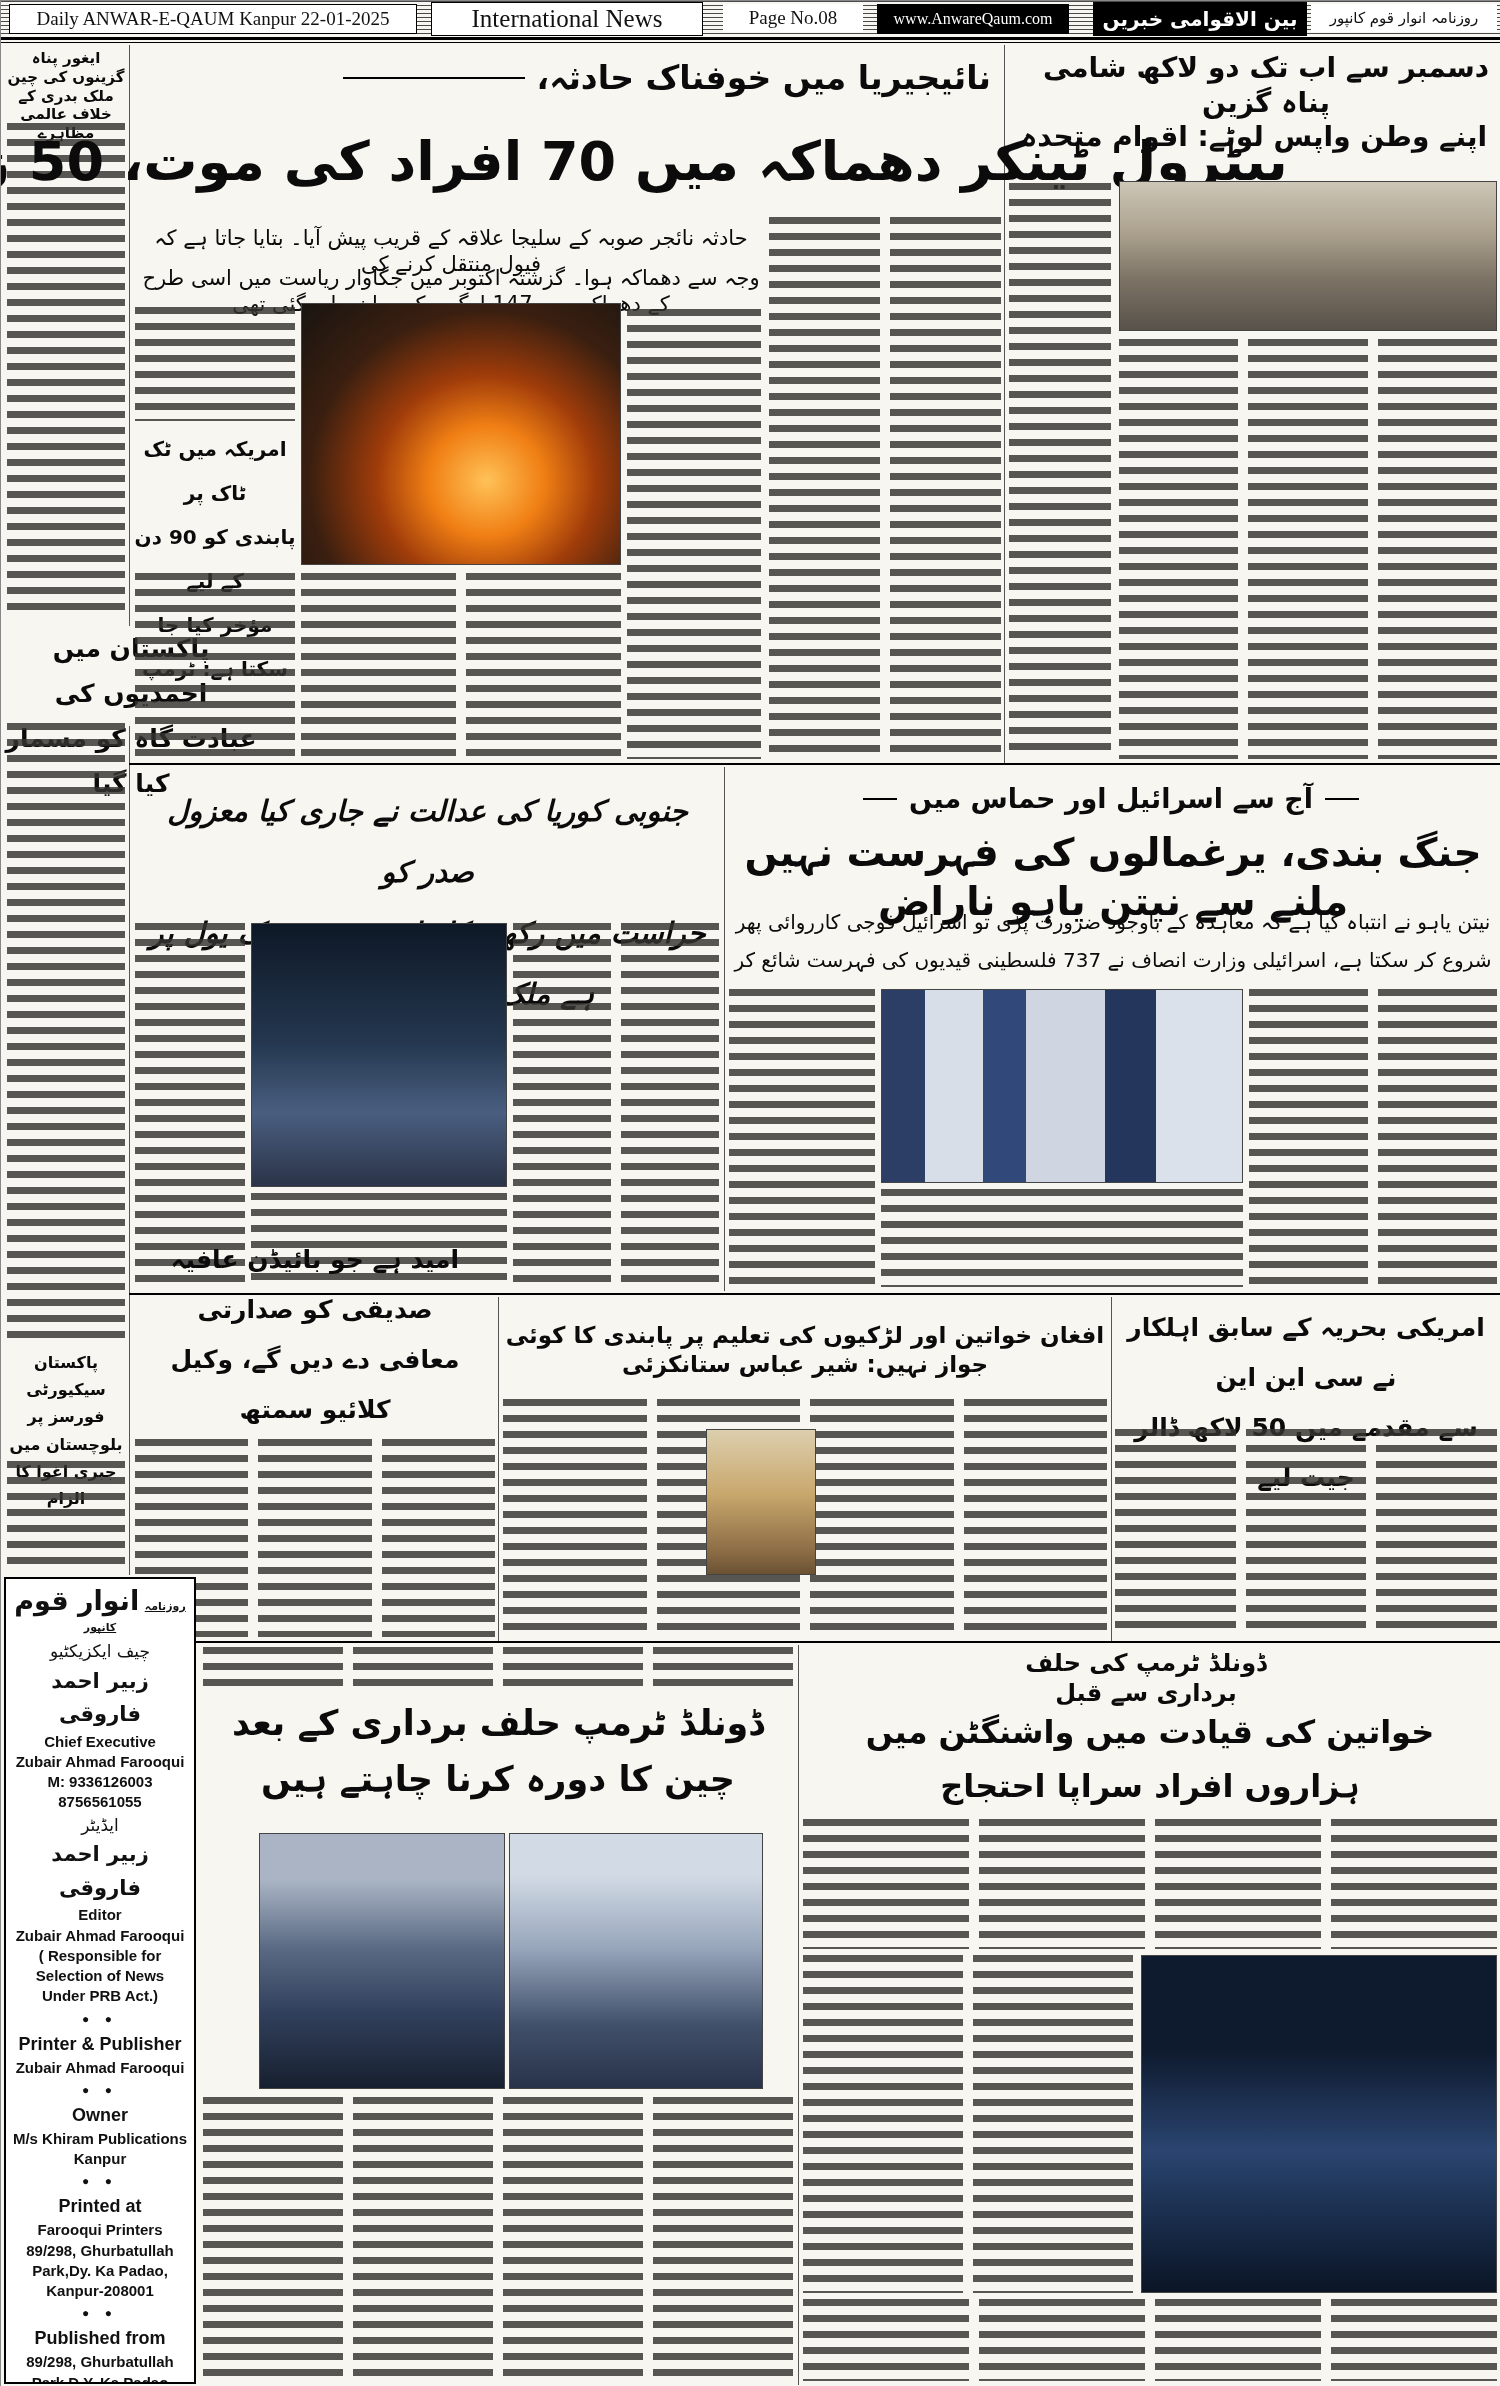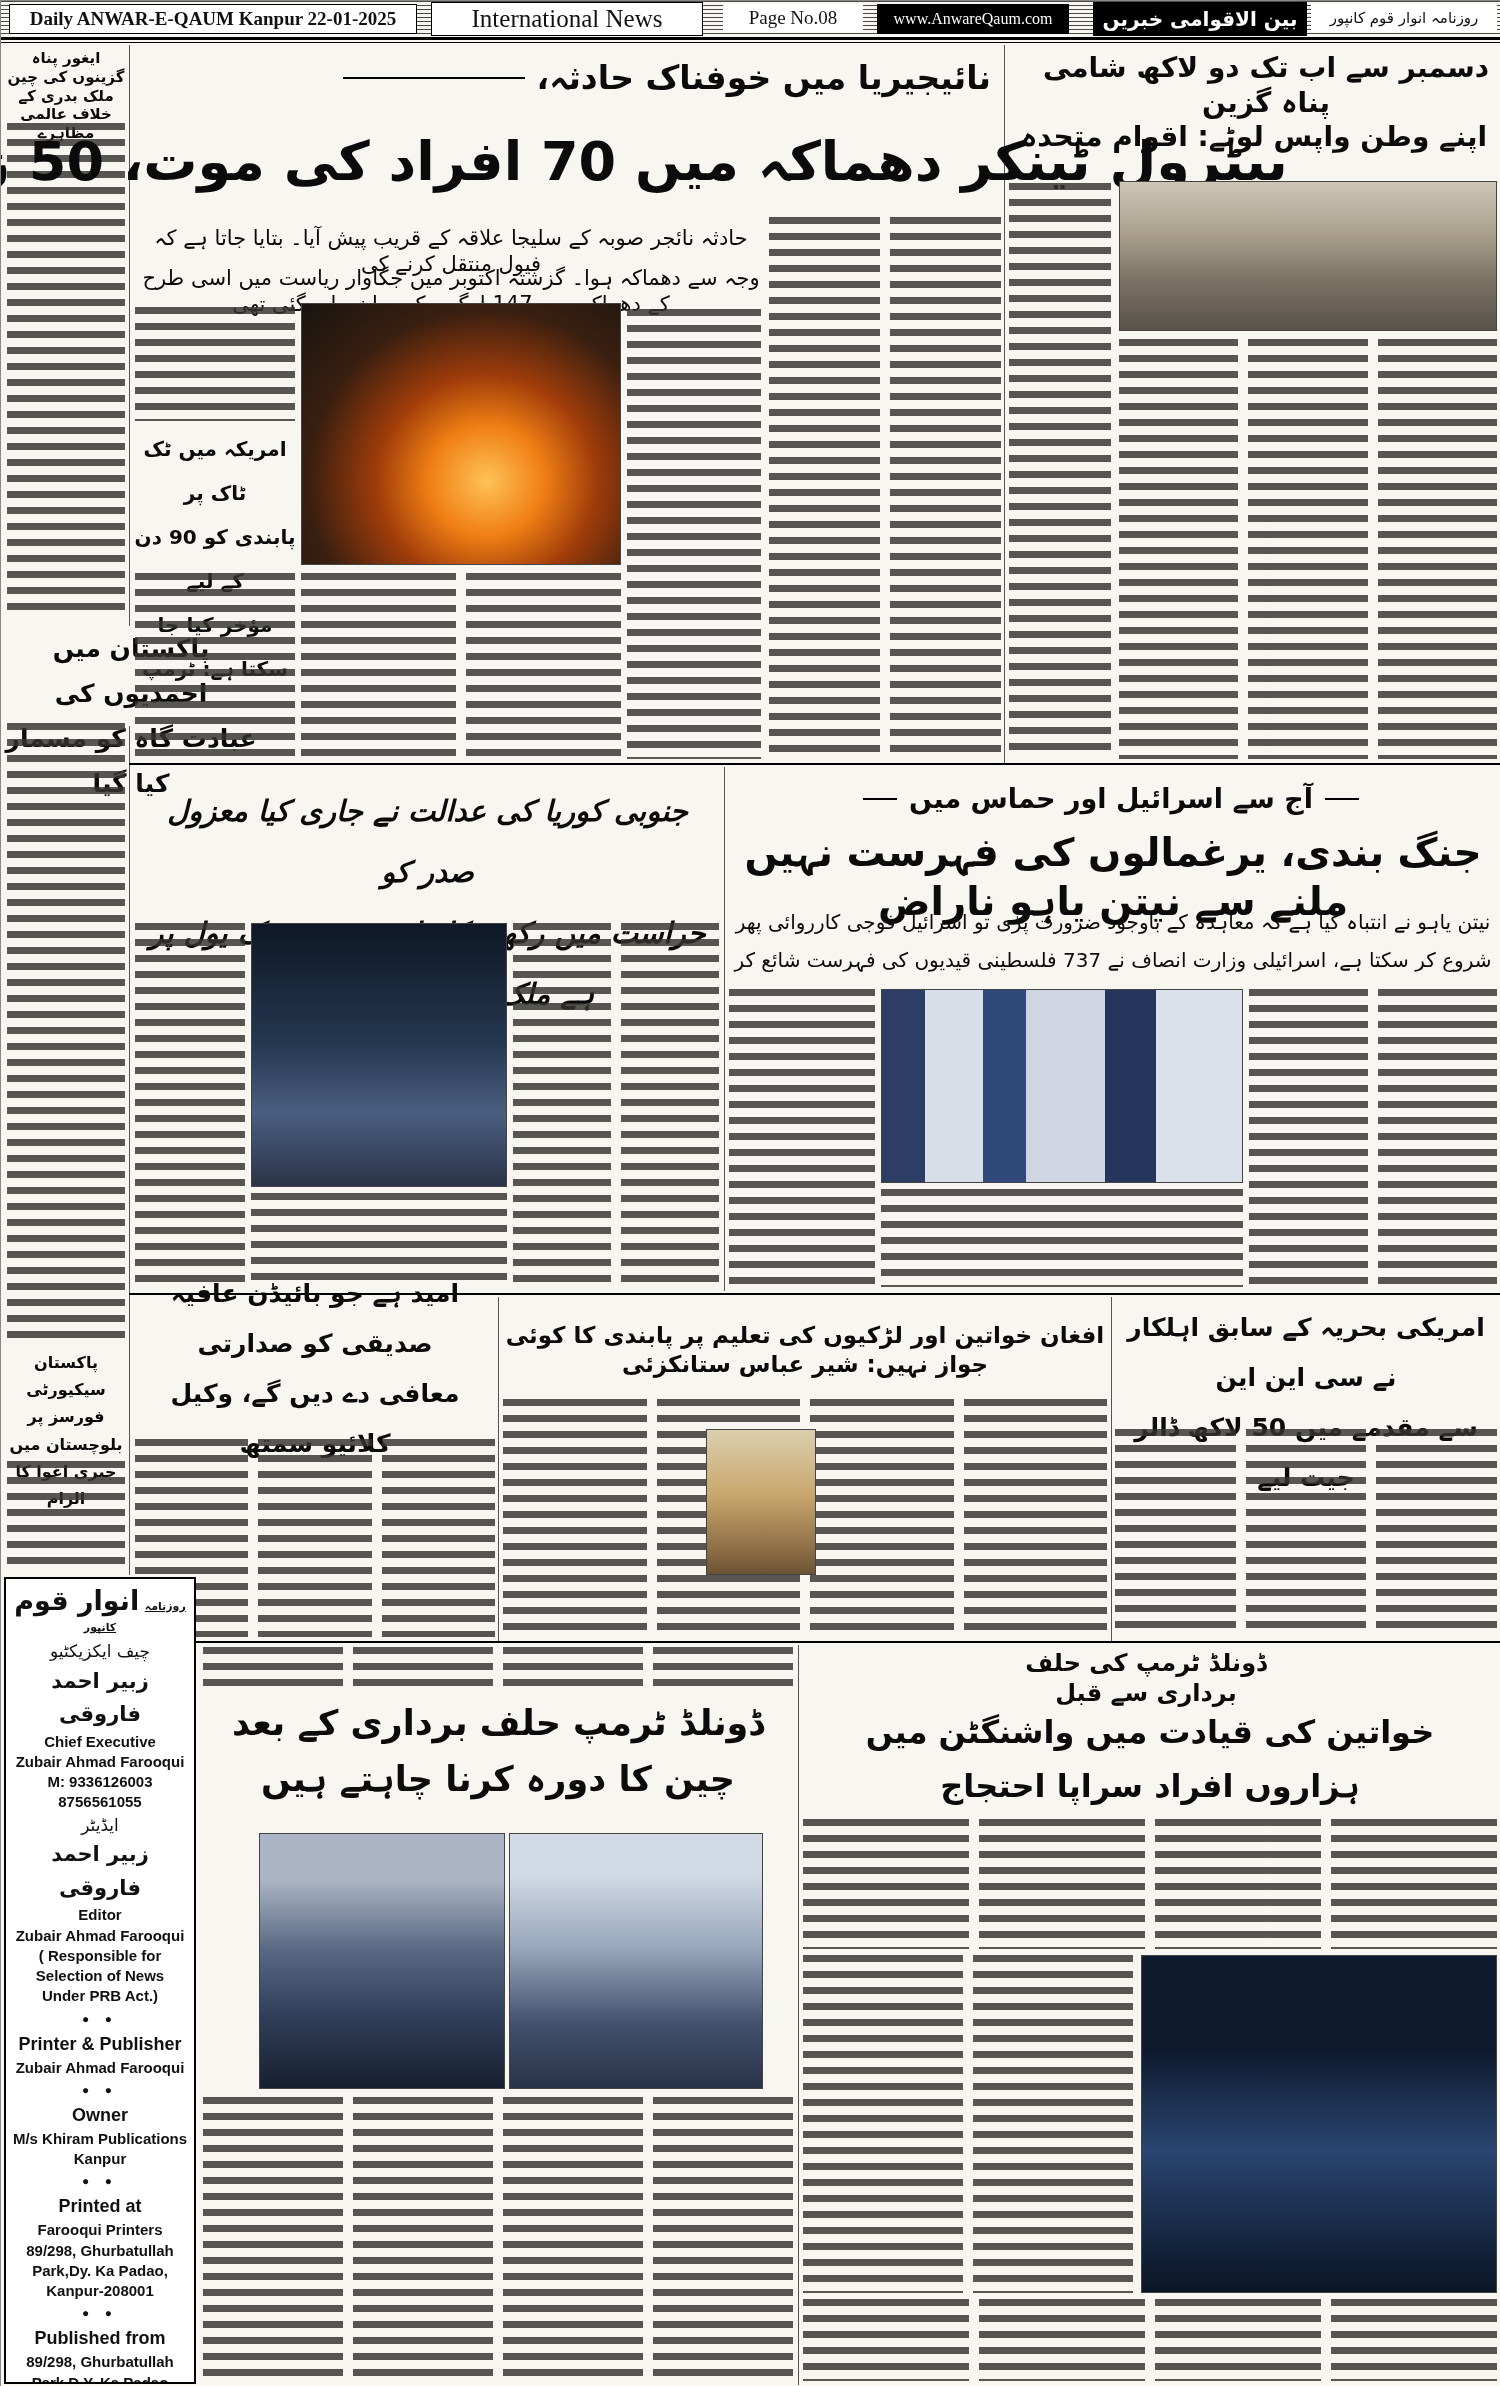--- a/index.html
+++ b/index.html
@@ -48,21 +48,21 @@
   .i-b{font-weight:bold;font-size:15px;line-height:1.35;}
   .i-bb{font-weight:bold;font-size:18px;line-height:1.5;}
   .i-dots{font-size:12px;letter-spacing:6px;line-height:2;}
 </style>
 </head>
 <body>
 
 <div class="page">
 
   <div class="abs mast">
-    <div class="mbox serif" style="left:8px;top:3px;width:406px;height:28px;font-size:19px;font-weight:bold;">Daily ANWAR-E-QAUM Kanpur 22-01-2025</div>
+    <div class="mbox serif" style="left:8px;top:3px;width:406px;height:28px;font-size:19px;font-weight:normal;">Daily ANWAR-E-QAUM Kanpur 22-01-2025</div>
     <div class="mbox serif" style="left:430px;top:1px;width:270px;height:32px;font-size:25px;">International News</div>
     <div class="mbox serif" style="left:722px;top:3px;width:140px;height:28px;font-size:19px;border:none;">Page No.08</div>
     <div class="mbox serif dark" style="left:876px;top:3px;width:190px;height:28px;font-size:16px;">www.AnwareQaum.com</div>
     <div class="mbox ur dark" style="left:1092px;top:1px;width:212px;height:32px;font-size:20px;font-weight:bold;">بین الاقوامی خبریں</div>
     <div class="mbox ur" style="left:1310px;top:3px;width:186px;height:28px;font-size:15px;border:none;">روزنامہ انوار قوم کانپور</div>
   </div>
   <div class="abs dblrule"></div>
 
   <div class="abs vrule" style="left:128px;top:44px;height:1530px;"></div>
   <div class="abs vrule" style="left:1003px;top:44px;height:718px;"></div>
@@ -150,21 +150,21 @@
   <div class="abs uh" style="left:728px;top:828px;width:768px;font-size:39px;">جنگ بندی، یرغمالوں کی فہرست نہیں ملنے سے نیتن یاہو ناراض</div>
   <div class="abs uh" style="left:728px;top:902px;width:768px;font-size:20px;font-weight:normal;line-height:1.9;">نیتن یاہو نے انتباہ کیا ہے کہ معاہدہ کے باوجود ضرورت پڑی تو اسرائیل فوجی کارروائی پھر شروع کر سکتا ہے، اسرائیلی وزارت انصاف نے 737 فلسطینی قیدیوں کی فہرست شائع کر دی ہے</div>
   <div class="abs greek" style="left:728px;top:988px;width:146px;height:298px;"></div>
   <div class="photo ph-netanyahu" style="left:880px;top:988px;width:362px;height:194px;"></div>
   <div class="abs cols" style="left:1248px;top:988px;width:248px;height:298px;">
     <div class="col greek"></div>
     <div class="col greek"></div>
   </div>
   <div class="abs greek" style="left:880px;top:1188px;width:362px;height:98px;"></div>
 
-  <div class="abs uh" style="left:134px;top:1268px;width:360px;font-size:25px;line-height:2.0;">
+  <div class="abs uh" style="left:134px;top:1234px;width:360px;font-size:25px;line-height:2.0;">
     <div>امید ہے جو بائیڈن عافیہ صدیقی کو صدارتی</div>
     <div>معافی دے دیں گے، وکیل کلائیو سمتھ</div>
   </div>
   <div class="abs cols" style="left:134px;top:1438px;width:360px;height:198px;">
     <div class="col greek"></div>
     <div class="col greek"></div>
     <div class="col greek"></div>
   </div>
 
   <div class="abs uh" style="left:502px;top:1320px;width:604px;font-size:23px;">افغان خواتین اور لڑکیوں کی تعلیم پر پابندی کا کوئی جواز نہیں: شیر عباس ستانکزئی</div>

